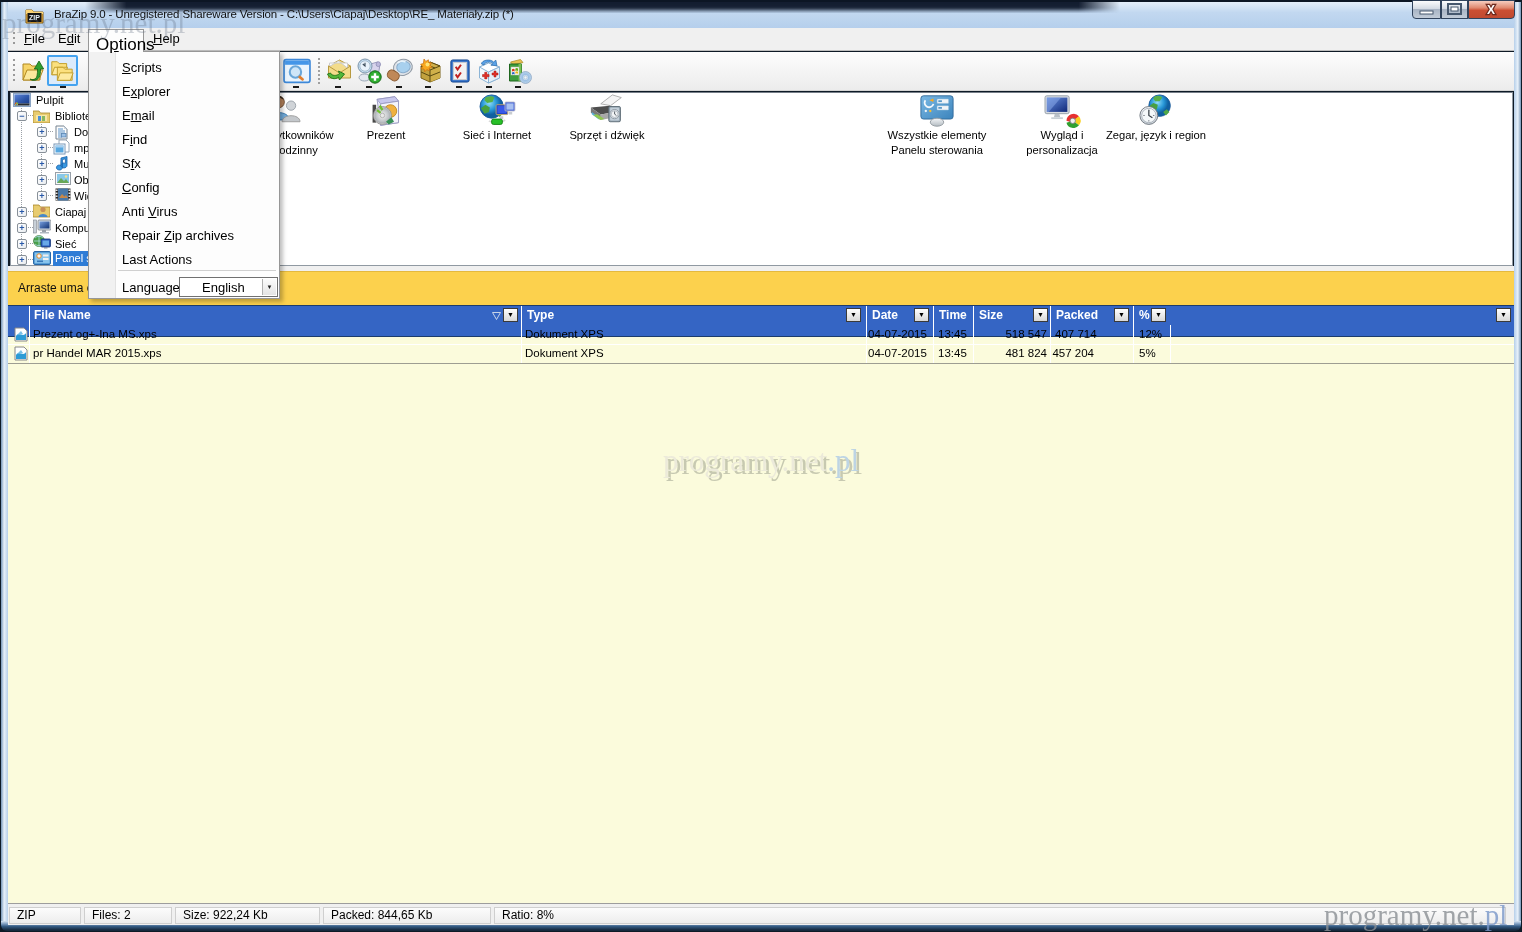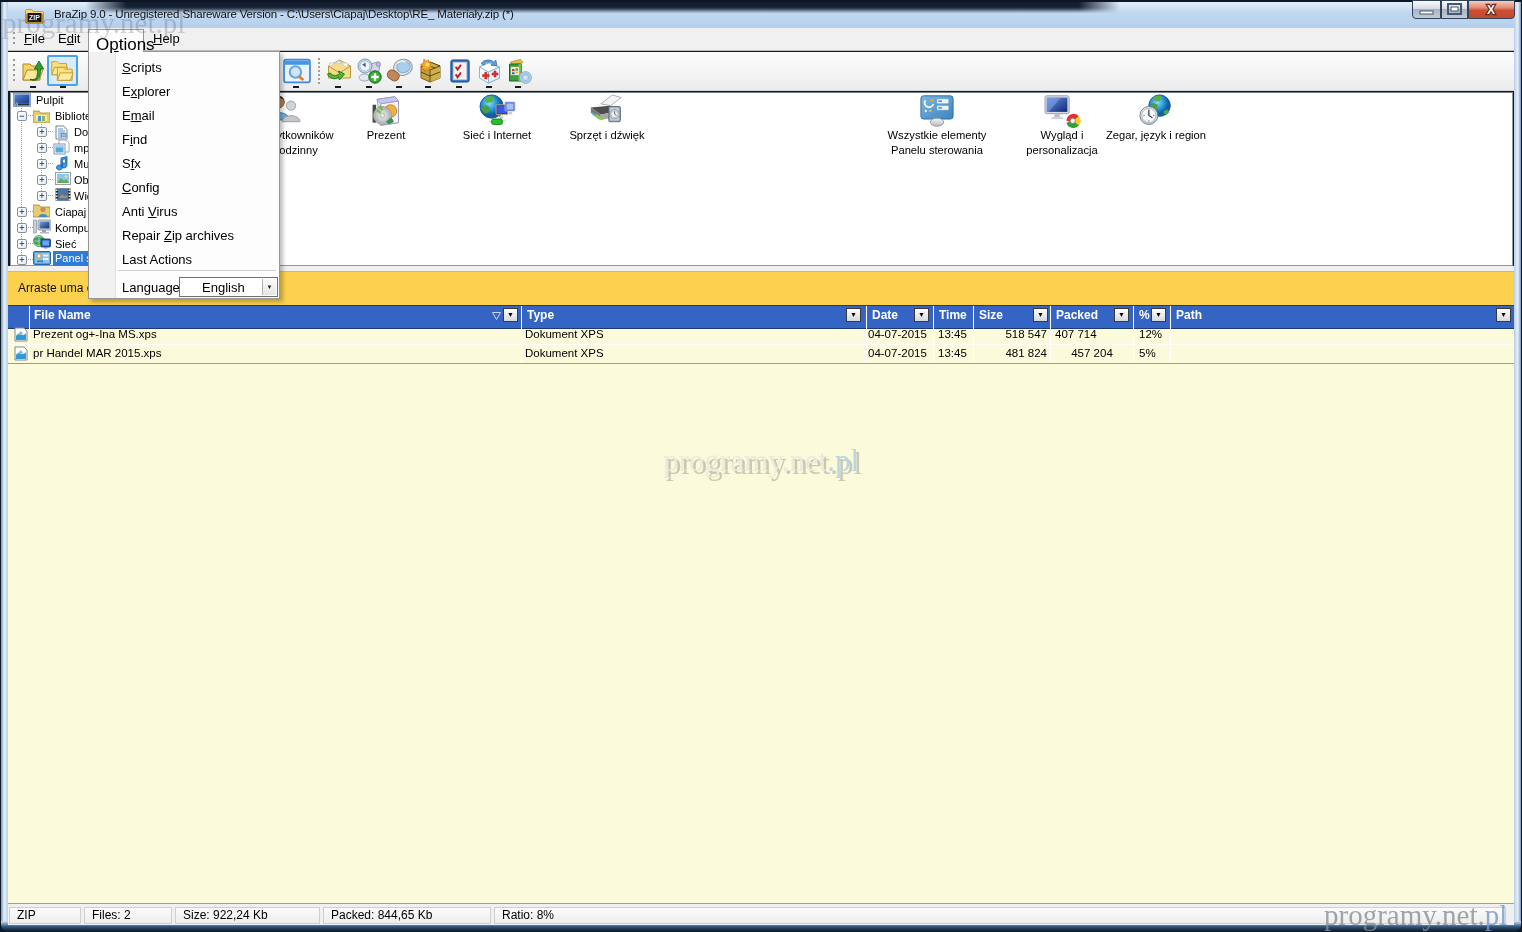--- a/index.html
+++ b/index.html
@@ -54,21 +54,21 @@
 .cplabel { font-size:11.2px; line-height:15px; color:#000; margin-top:0px; white-space:nowrap; }
 
 #treepanel { left:10px; top:92px; width:268px; height:174px; background:#fff; border:1px solid #9099a2; border-top-color:#767e88; }
 #iconpanel { left:278px; top:92px; width:1235px; height:174px; background:#fff; border:1px solid #9099a2; border-top-color:#767e88; border-left:none; }
 #gapbar { left:8px; top:266px; width:1506px; height:5px; background:#f0f0f0; }
 
 #yellowbar { left:8px; top:271px; width:1506px; height:34px; background:#fcd14d; border-top:1px solid #e4b93e; }
 #yellowbar span { position:absolute; left:10px; top:9px; font-size:12px; color:#101010; }
 
 #grid { left:8px; top:305px; width:1506px; height:598px; background:#fbfbdc; }
-#ghead { position:absolute; left:0; top:0px; width:1506px; height:24px; background:#3565c4; color:#fff; font-weight:bold; font-size:12px; border-top:1px solid #1c3c6c; border-bottom:1px solid #1c3c6c; }
+#ghead { position:absolute; left:0; top:0px; width:1506px; height:32px; background:#3565c4; color:#fff; font-weight:bold; font-size:12px; border-top:1px solid #1c3c6c; border-bottom:1px solid #1c3c6c; }
 .hcol { position:absolute; top:0; height:19px; line-height:19px; border-left:1px solid #fff; padding-left:5px; }
 .hbtn { position:absolute; top:2px; width:15px; height:14px; background:linear-gradient(to bottom,#fff,#d8d8d8); border:1px solid #3a3a3a; font-size:7px; color:#000; text-align:center; line-height:12px; }
 .grow { position:absolute; left:0; width:1506px; height:19px; font-size:11.5px; color:#000; }
 .gcell { position:absolute; top:0; height:19px; line-height:19px; }
 .vline { position:absolute; top:0; width:1px; height:38px; background:#fff; }
 
 #statusbar { left:8px; top:903px; width:1506px; height:22px; background:#f0f0f0; border-top:1px solid #9d9d9d; }
 .scell { position:absolute; top:3px; height:17px; border:1px solid #cfcfcf; background:linear-gradient(to bottom,#fcfcfc,#ededed); font-size:12px; color:#000; line-height:15px; padding-left:7px; }
 
 #optbox { left:88px; top:29px; width:56px; height:23px; background:#fdfdfd; border:1px solid #979797; border-bottom:none; z-index:60; }
@@ -523,21 +523,20 @@
   <div class="abs" id="grid">
     <div id="ghead">
       <div class="hcol" style="left:0;width:21px;border-left:none"></div>
       <div class="hcol" style="left:21px;width:492px;padding-left:4px">File Name</div>
       <div class="hcol" style="left:513px;width:345px">Type</div>
       <div class="hcol" style="left:858px;width:67px">Date</div>
       <div class="hcol" style="left:925px;width:40px">Time</div>
       <div class="hcol" style="left:965px;width:77px">Size</div>
       <div class="hcol" style="left:1042px;width:83px">Packed</div>
       <div class="hcol" style="left:1125px;width:37px">%</div>
-      <div class="hcol" style="left:1162px;width:344px">Path</div>
       <svg style="position:absolute;left:484px;top:6px" width="9" height="8" viewBox="0 0 9 8">
         <path d="M0.5 0.5 L8.5 0.5 L4.5 7.5 Z" fill="none" stroke="#c8d4e8" stroke-width="1"></path>
       </svg>
       <div class="hbtn" style="left:495px">▼</div>
       <div class="hbtn" style="left:838px">▼</div>
       <div class="hbtn" style="left:906px">▼</div>
       <div class="hbtn" style="left:1025px">▼</div>
       <div class="hbtn" style="left:1106px">▼</div>
       <div class="hbtn" style="left:1143px">▼</div>
       <div class="hbtn" style="left:1488px">▼</div>
@@ -550,21 +549,21 @@
       <div class="gcell" style="left:961px;width:78px;text-align:right">518 547</div>
       <div class="gcell" style="left:1047px;width:74px;text-align:left">407 714</div>
       <div class="gcell" style="left:1131px">12%</div>
     </div>
     <div class="grow" style="top:39px">
       <div class="gcell" style="left:25px">pr Handel MAR 2015.xps</div>
       <div class="gcell" style="left:517px">Dokument XPS</div>
       <div class="gcell" style="left:860px">04-07-2015</div>
       <div class="gcell" style="left:930px">13:45</div>
       <div class="gcell" style="left:961px;width:78px;text-align:right">481 824</div>
-      <div class="gcell" style="left:1047px;width:74px;text-align:center">457 204</div>
+      <div class="gcell" style="left:1012px;width:74px;text-align:right">457 204</div>
       <div class="gcell" style="left:1131px">5%</div>
     </div>
     <div class="vline" style="left:21px;top:20px"></div>
     <div class="vline" style="left:513px;top:20px"></div>
     <div class="vline" style="left:858px;top:20px"></div>
     <div class="vline" style="left:925px;top:20px"></div>
     <div class="vline" style="left:965px;top:20px"></div>
     <div class="vline" style="left:1042px;top:20px"></div>
     <div class="vline" style="left:1125px;top:20px"></div>
     <div class="vline" style="left:1162px;top:20px"></div>

